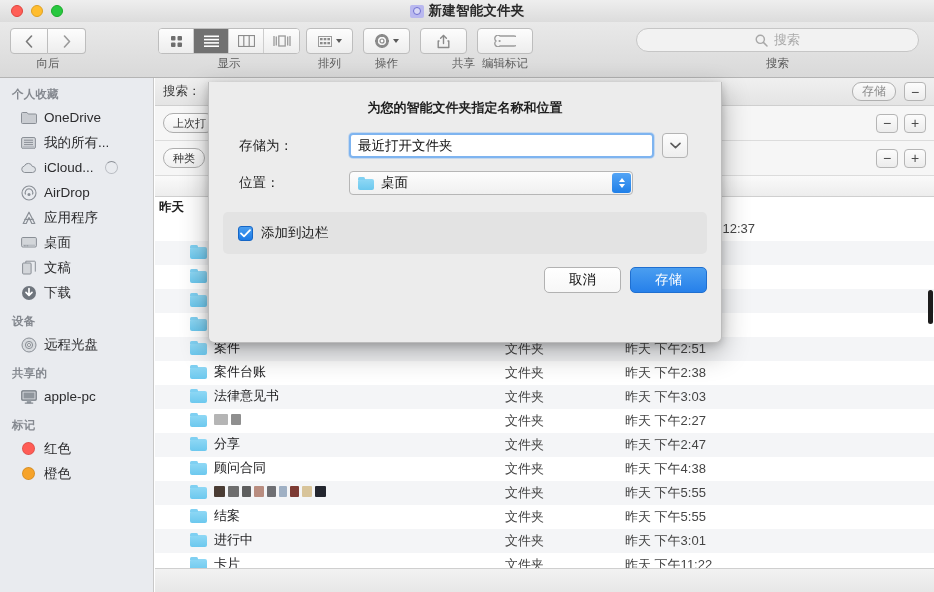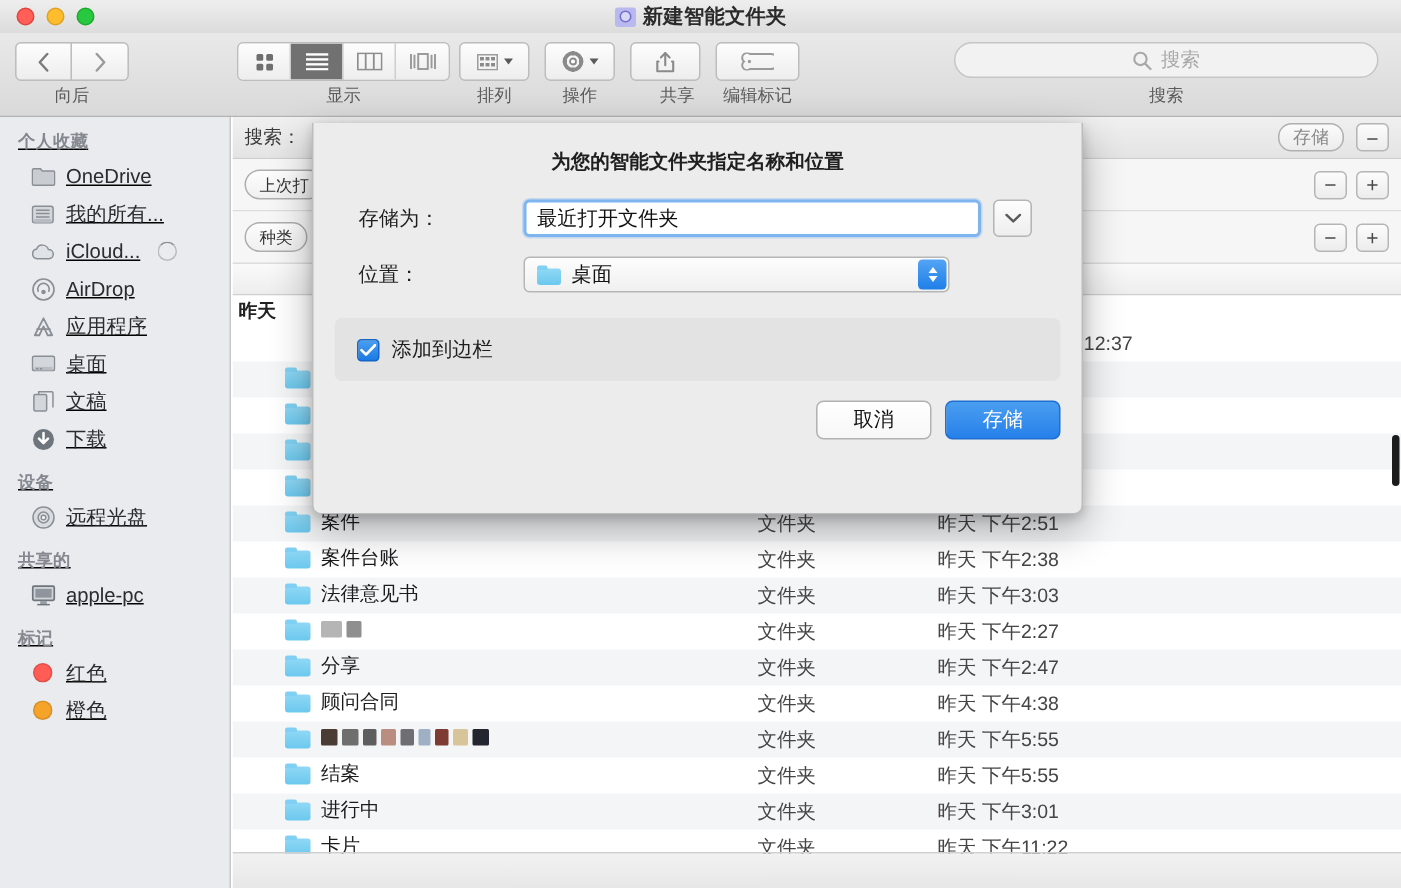--- a/index.html
+++ b/index.html
@@ -89,21 +89,20 @@
   }
   .searchbox .ph { font-size: 13px; color: #a8a8a8; }
 
   
   .sidebar {
     position: absolute; top: 78px; left: 0;
     width: 154px; height: 514px;
     background: #e9ebef;
     border-right: 1px solid #c8c8c8;
     overflow: hidden;
-    text-decoration: underline;
   }
   .sb-header {
     font-size: 11.5px; color: #84888f; font-weight: 600;
     padding: 9px 0 3px 12px; letter-spacing: .2px;
   }
   .sb-item {
     display: flex; align-items: center; gap: 7px;
     height: 25px; padding-left: 20px;
     font-size: 13.5px; color: #2c2c2e;
   }
@@ -394,21 +393,21 @@
 
     <div class="tb-group" style="left:420px;">
       <div class="btn" style="width:47px;">
         <svg width="13" height="15" viewBox="0 0 13 15">
           <path d="M6.5 1.5 L6.5 9.5" stroke="#8a8a8a" stroke-width="1.4" stroke-linecap="round"></path>
           <path d="M3.6 4.3 L6.5 1.4 L9.4 4.3" stroke="#8a8a8a" stroke-width="1.4" fill="none" stroke-linecap="round" stroke-linejoin="round"></path>
           <path d="M2 7 L1.2 7 L1.2 13.5 L11.8 13.5 L11.8 7 L11 7" stroke="#8a8a8a" stroke-width="1.4" fill="none" stroke-linecap="round" stroke-linejoin="round"></path>
         </svg>
       </div>
     </div>
-    <div class="tb-label" style="left:416px;width:47px;text-align:right;">共享</div>
+    <div class="tb-label" style="left:440px;width:47px;">共享</div>
 
     <div class="tb-group" style="left:477px;">
       <div class="btn" style="width:56px;">
         <svg width="22" height="12" viewBox="0 0 22 12">
           <path d="M6 1 L20 1 A2.5 2.5 0 0 1 20 11 L6 11 A3 3 0 0 1 2 6 A3 3 0 0 1 6 1 Z" fill="none" stroke="#9a9a9a" stroke-width="1.3"></path>
           <circle cx="5.6" cy="6" r="1.1" fill="#9a9a9a"></circle>
         </svg>
       </div>
     </div>
     <div class="tb-label" style="left:477px;width:56px;">编辑标记</div>

